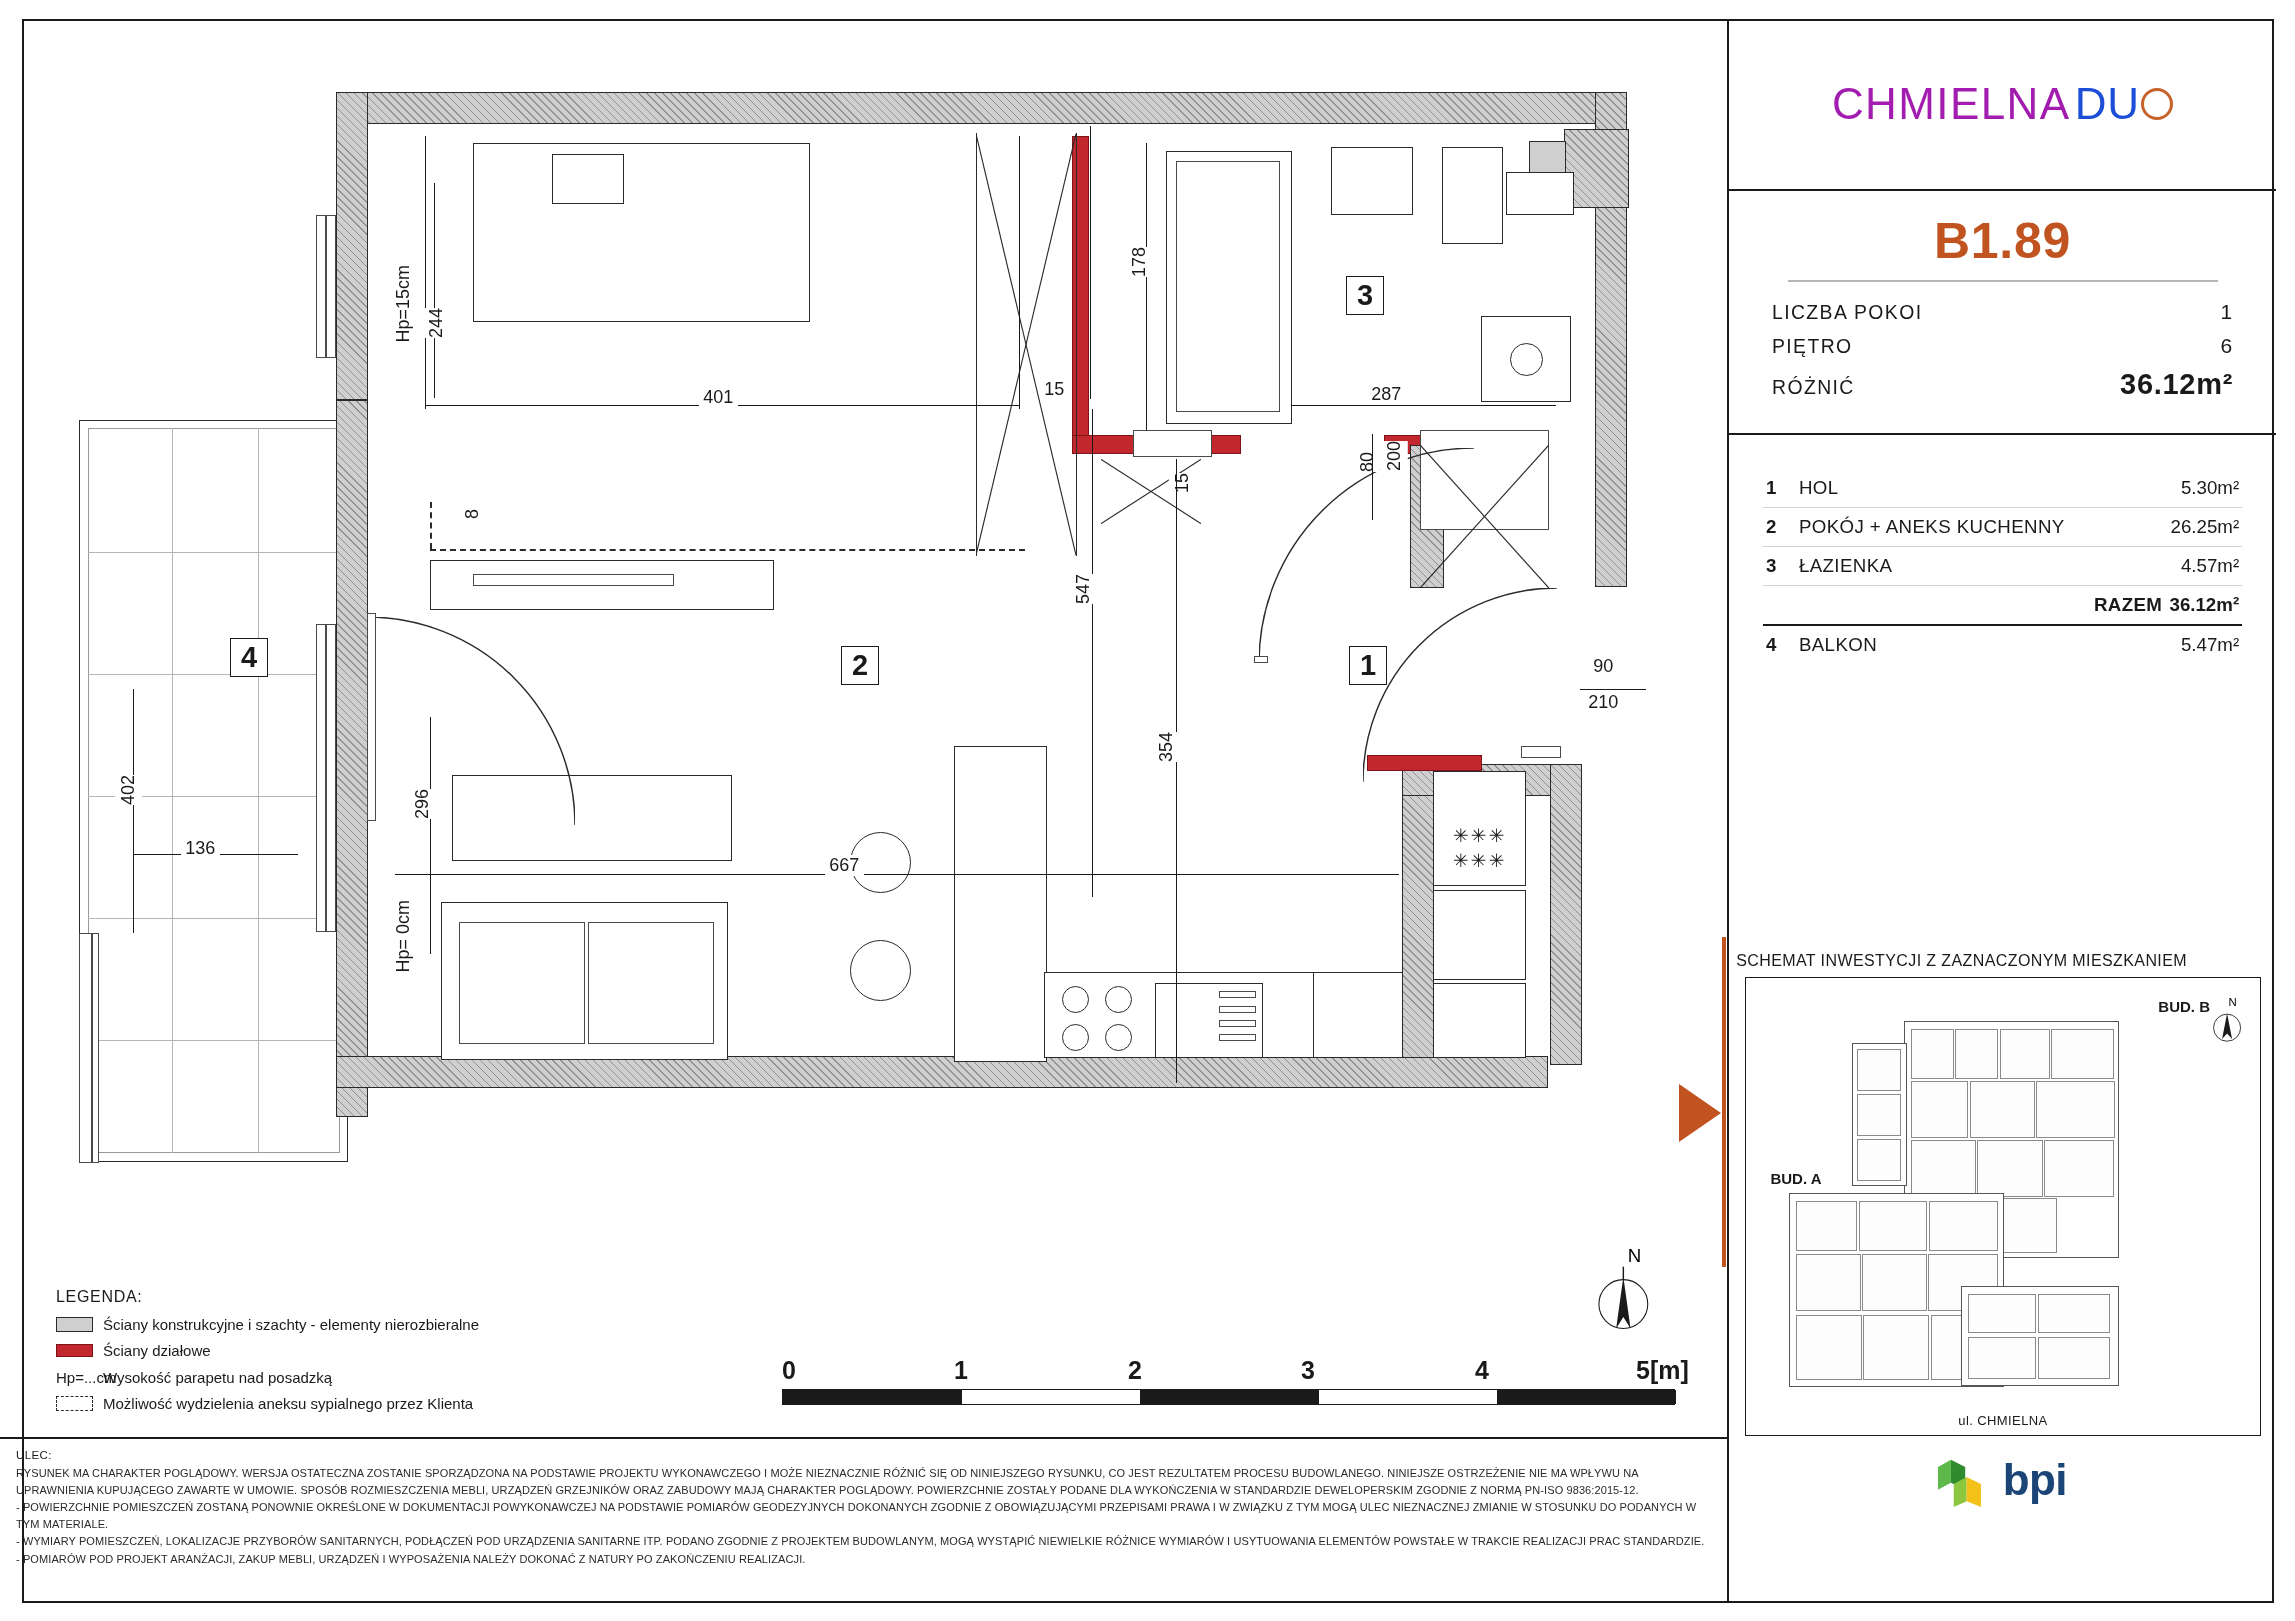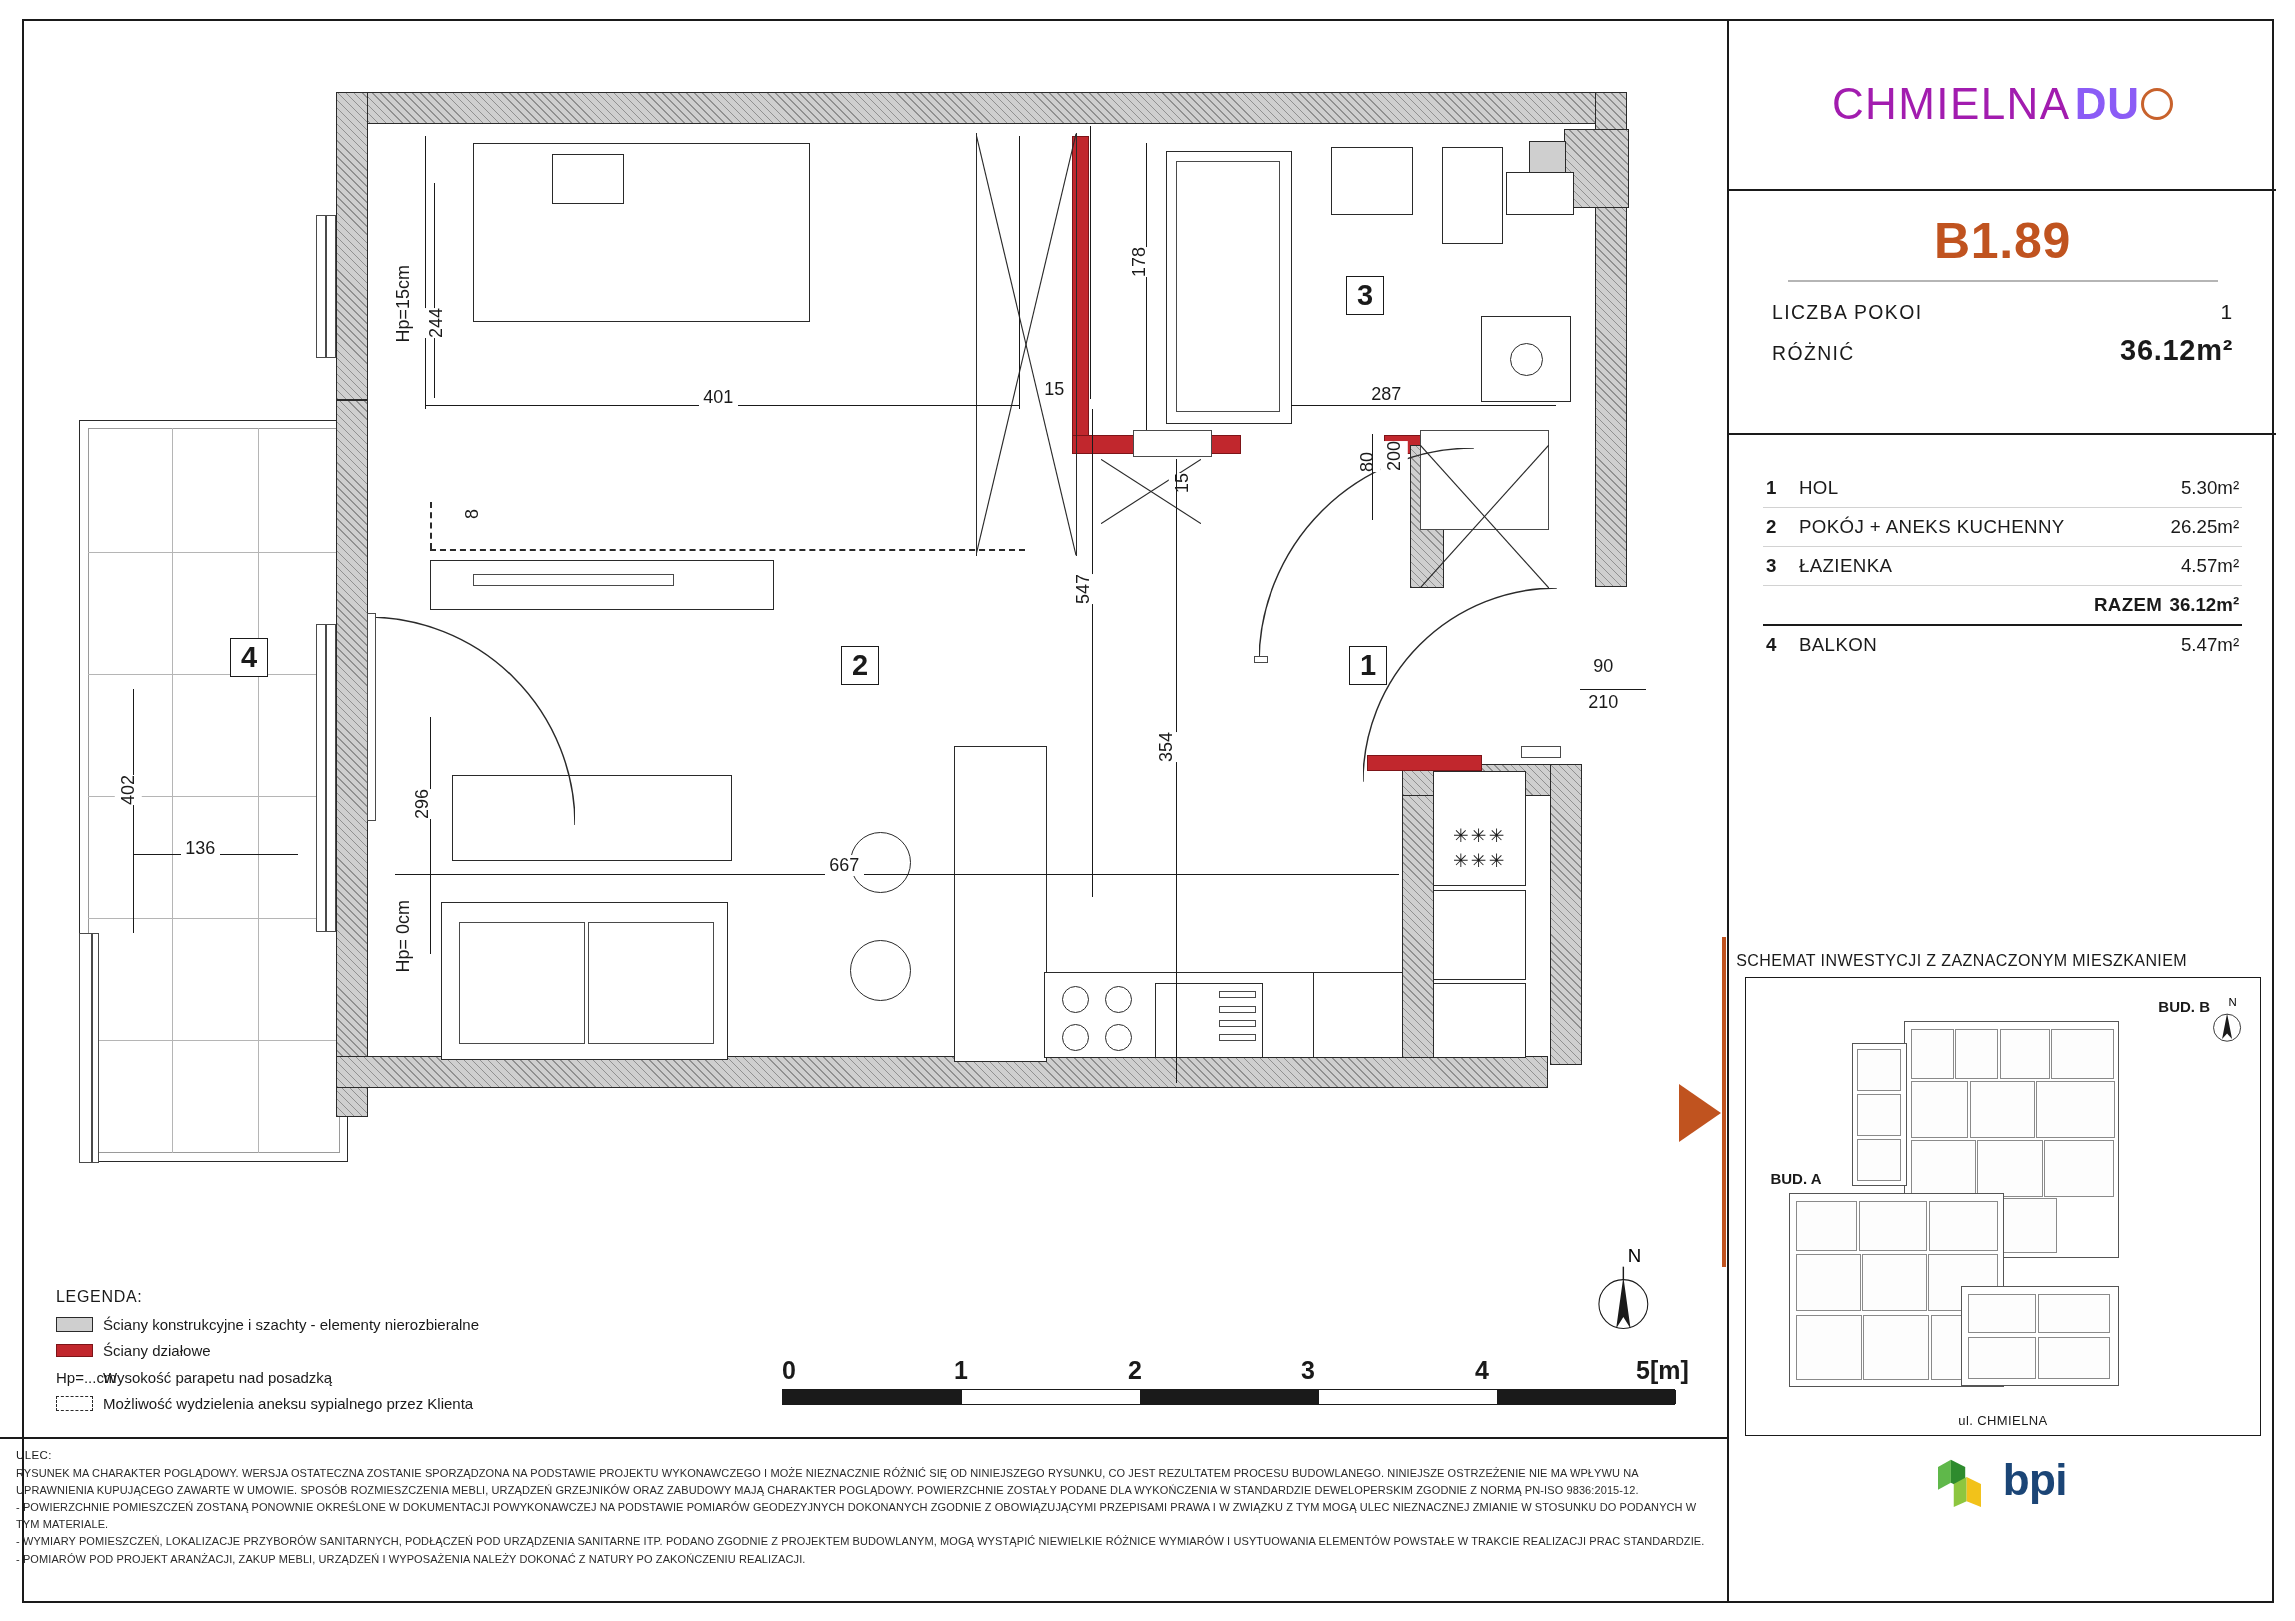--- a/index.html
+++ b/index.html
@@ -25,21 +25,21 @@
     position:absolute; left:0; top:0; width:547px; height:172px;
     border-bottom:2.2px solid #1a1a1a;
     display:flex; align-items:center; justify-content:center;
   }
   .logo-inner { display:flex; align-items:center; gap:0px; }
   .logo-chmielna {
     font-size:44px; letter-spacing:1.4px; font-weight:400; color:#a21caf;
     font-family:"Liberation Sans", sans-serif;
   }
   .logo-duo {
-    font-size:44px; letter-spacing:0.7px; color:#8b5cf6; font-weight:700;
+    font-size:44px; letter-spacing:0.7px; color:#1d4ed8; font-weight:400;
     margin-left:4.3px; position:relative;
   }
   .logo-ring {
     display:inline-block; width:32px; height:32px; border:3.6px solid #c8622c;
     border-radius:50%; vertical-align:middle; margin-left:1.4px;
   }
   .unitbox {
     position:absolute; left:0; top:172px; width:547px; height:244px;
     border-bottom:2.2px solid #1a1a1a;
   }
@@ -437,20 +437,24 @@
     </div>
   </div>
 
   <div class="unitbox">
     <div class="unit-code">B1.89</div>
     <div class="unit-underline"></div>
     <div class="unit-rows">
       <div class="unit-row">
         <span class="lbl">LICZBA POKOI</span>
         <span class="val">1</span>
+      </div>
+      <div class="unit-row">
+        <span class="lbl">PIĘTRO</span>
+        <span class="val">6</span>
       </div>
       <div class="unit-row metraz">
         <span class="lbl">RÓŻNIĆ</span>
         <span class="val">36.12m²</span>
       </div>
     </div>
   </div>
 
   <div class="roomlist">
     <div class="room-row">

